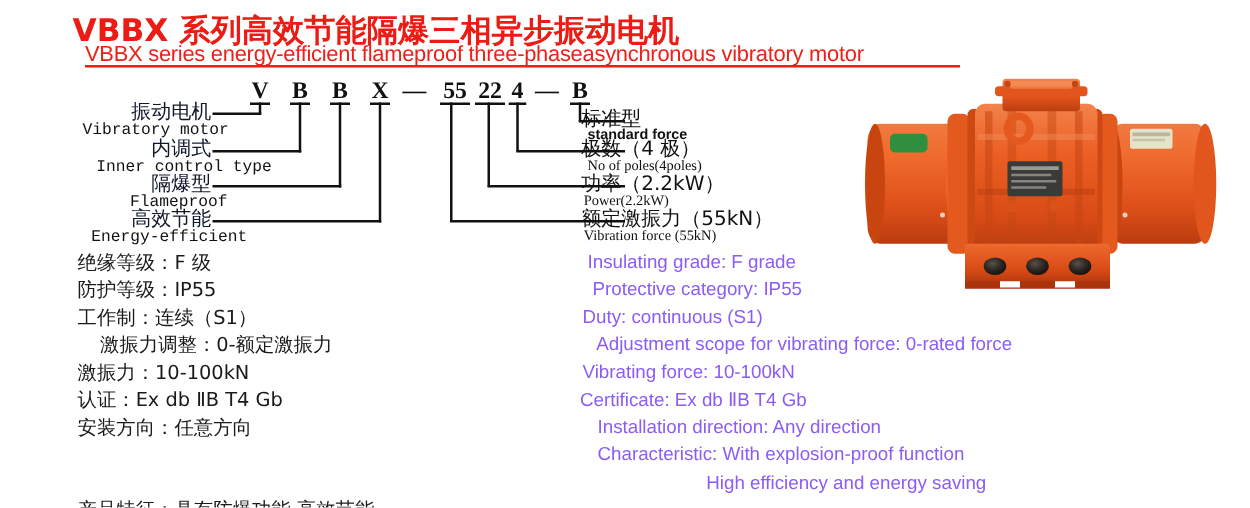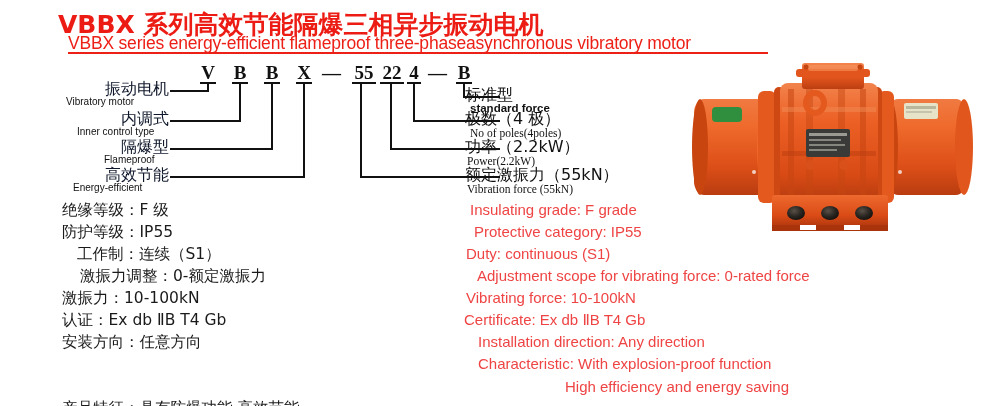--- a/index.html
+++ b/index.html
@@ -25,31 +25,31 @@
   }
   .code-underline{height:1.6px;background:#111;}
   .dash{font-size:19px;font-weight:700;color:#111;font-family:"Liberation Serif",serif;}
   .vline{width:1.6px;background:#111;}
   .hline{height:1.6px;background:#111;}
   
   .lbl-cn{
     font-size:16px;color:#0f172a;white-space:nowrap;font-family:"DejaVu Sans",sans-serif;
   }
   .lbl-en{
-    font-size:10px;color:#111;white-space:nowrap;font-family:Liberation Sans, sans-serif;
+    font-size:13px;color:#111;white-space:nowrap;font-family:Liberation Mono, monospace;
   }
   .r-cn{font-size:16px;color:#111;white-space:nowrap;font-family:"DejaVu Sans",sans-serif;}
   .r-en{font-size:11.5px;color:#111;white-space:nowrap;font-family:"Liberation Serif",serif;}
   .r-en-sans{font-size:11.5px;color:#111;white-space:nowrap;font-family:"Liberation Sans",sans-serif;font-weight:700;}
   
   .spec-cn{
     font-size:15.5px;color:#1a1a1a;white-space:nowrap;font-family:"DejaVu Sans",sans-serif;
   }
   .spec-en{
-    font-size:15px;color:#ef4444;white-space:nowrap;font-family:"Liberation Sans",sans-serif;
+    font-size:15px;color:#8b5cf6;white-space:nowrap;font-family:"Liberation Sans",sans-serif;
   }
   
   #motor{left:688px;top:55px;width:300px;height:195px;}
 </style>
 </head>
 <body>
 
 <div class="abs" id="title-cn">VBBX 系列高效节能隔爆三相异步振动电机</div>
 <div class="abs" id="title-en">VBBX series energy-efficient flameproof three-phaseasynchronous vibratory motor</div>
 <div class="abs" id="title-en-underline"></div>
@@ -145,21 +145,21 @@
   <div class="abs r-en" style="left:467px;top:155px;">Power(2.2kW)</div>
 </div>
 <div class="abs">
   <div class="abs r-cn" style="left:465px;top:165px;">额定激振力（55kN）</div>
   <div class="abs r-en" style="left:467px;top:183px;">Vibration force (55kN)</div>
 </div>
 
 <div class="abs">
   <div class="abs spec-cn" style="left:62px;top:200px;">绝缘等级：F 级</div>
   <div class="abs spec-cn" style="left:62px;top:222px;">防护等级：IP55</div>
-  <div class="abs spec-cn" style="left:62px;top:244px;margin-left:15px;">工作制：连续（S1）</div>
+  <div class="abs spec-cn" style="left:62px;top:244px;">工作制：连续（S1）</div>
   <div class="abs spec-cn" style="left:62px;top:266px;margin-left:18px;">激振力调整：0-额定激振力</div>
   <div class="abs spec-cn" style="left:62px;top:288px;">激振力：10-100kN</div>
   <div class="abs spec-cn" style="left:62px;top:310px;">认证：Ex db ⅡB T4 Gb</div>
   <div class="abs spec-cn" style="left:62px;top:332px;">安装方向：任意方向</div>
   <div class="abs spec-cn" style="left:62px;top:354px;margin-top:44px;">产品特征：具有防爆功能 高效节能</div>
 </div>
 
 <div class="abs">
   <div class="abs spec-en" style="left:470px;top:201px;">Insulating grade: F grade</div>
   <div class="abs spec-en" style="left:474px;top:223px;">Protective category: IP55</div>

